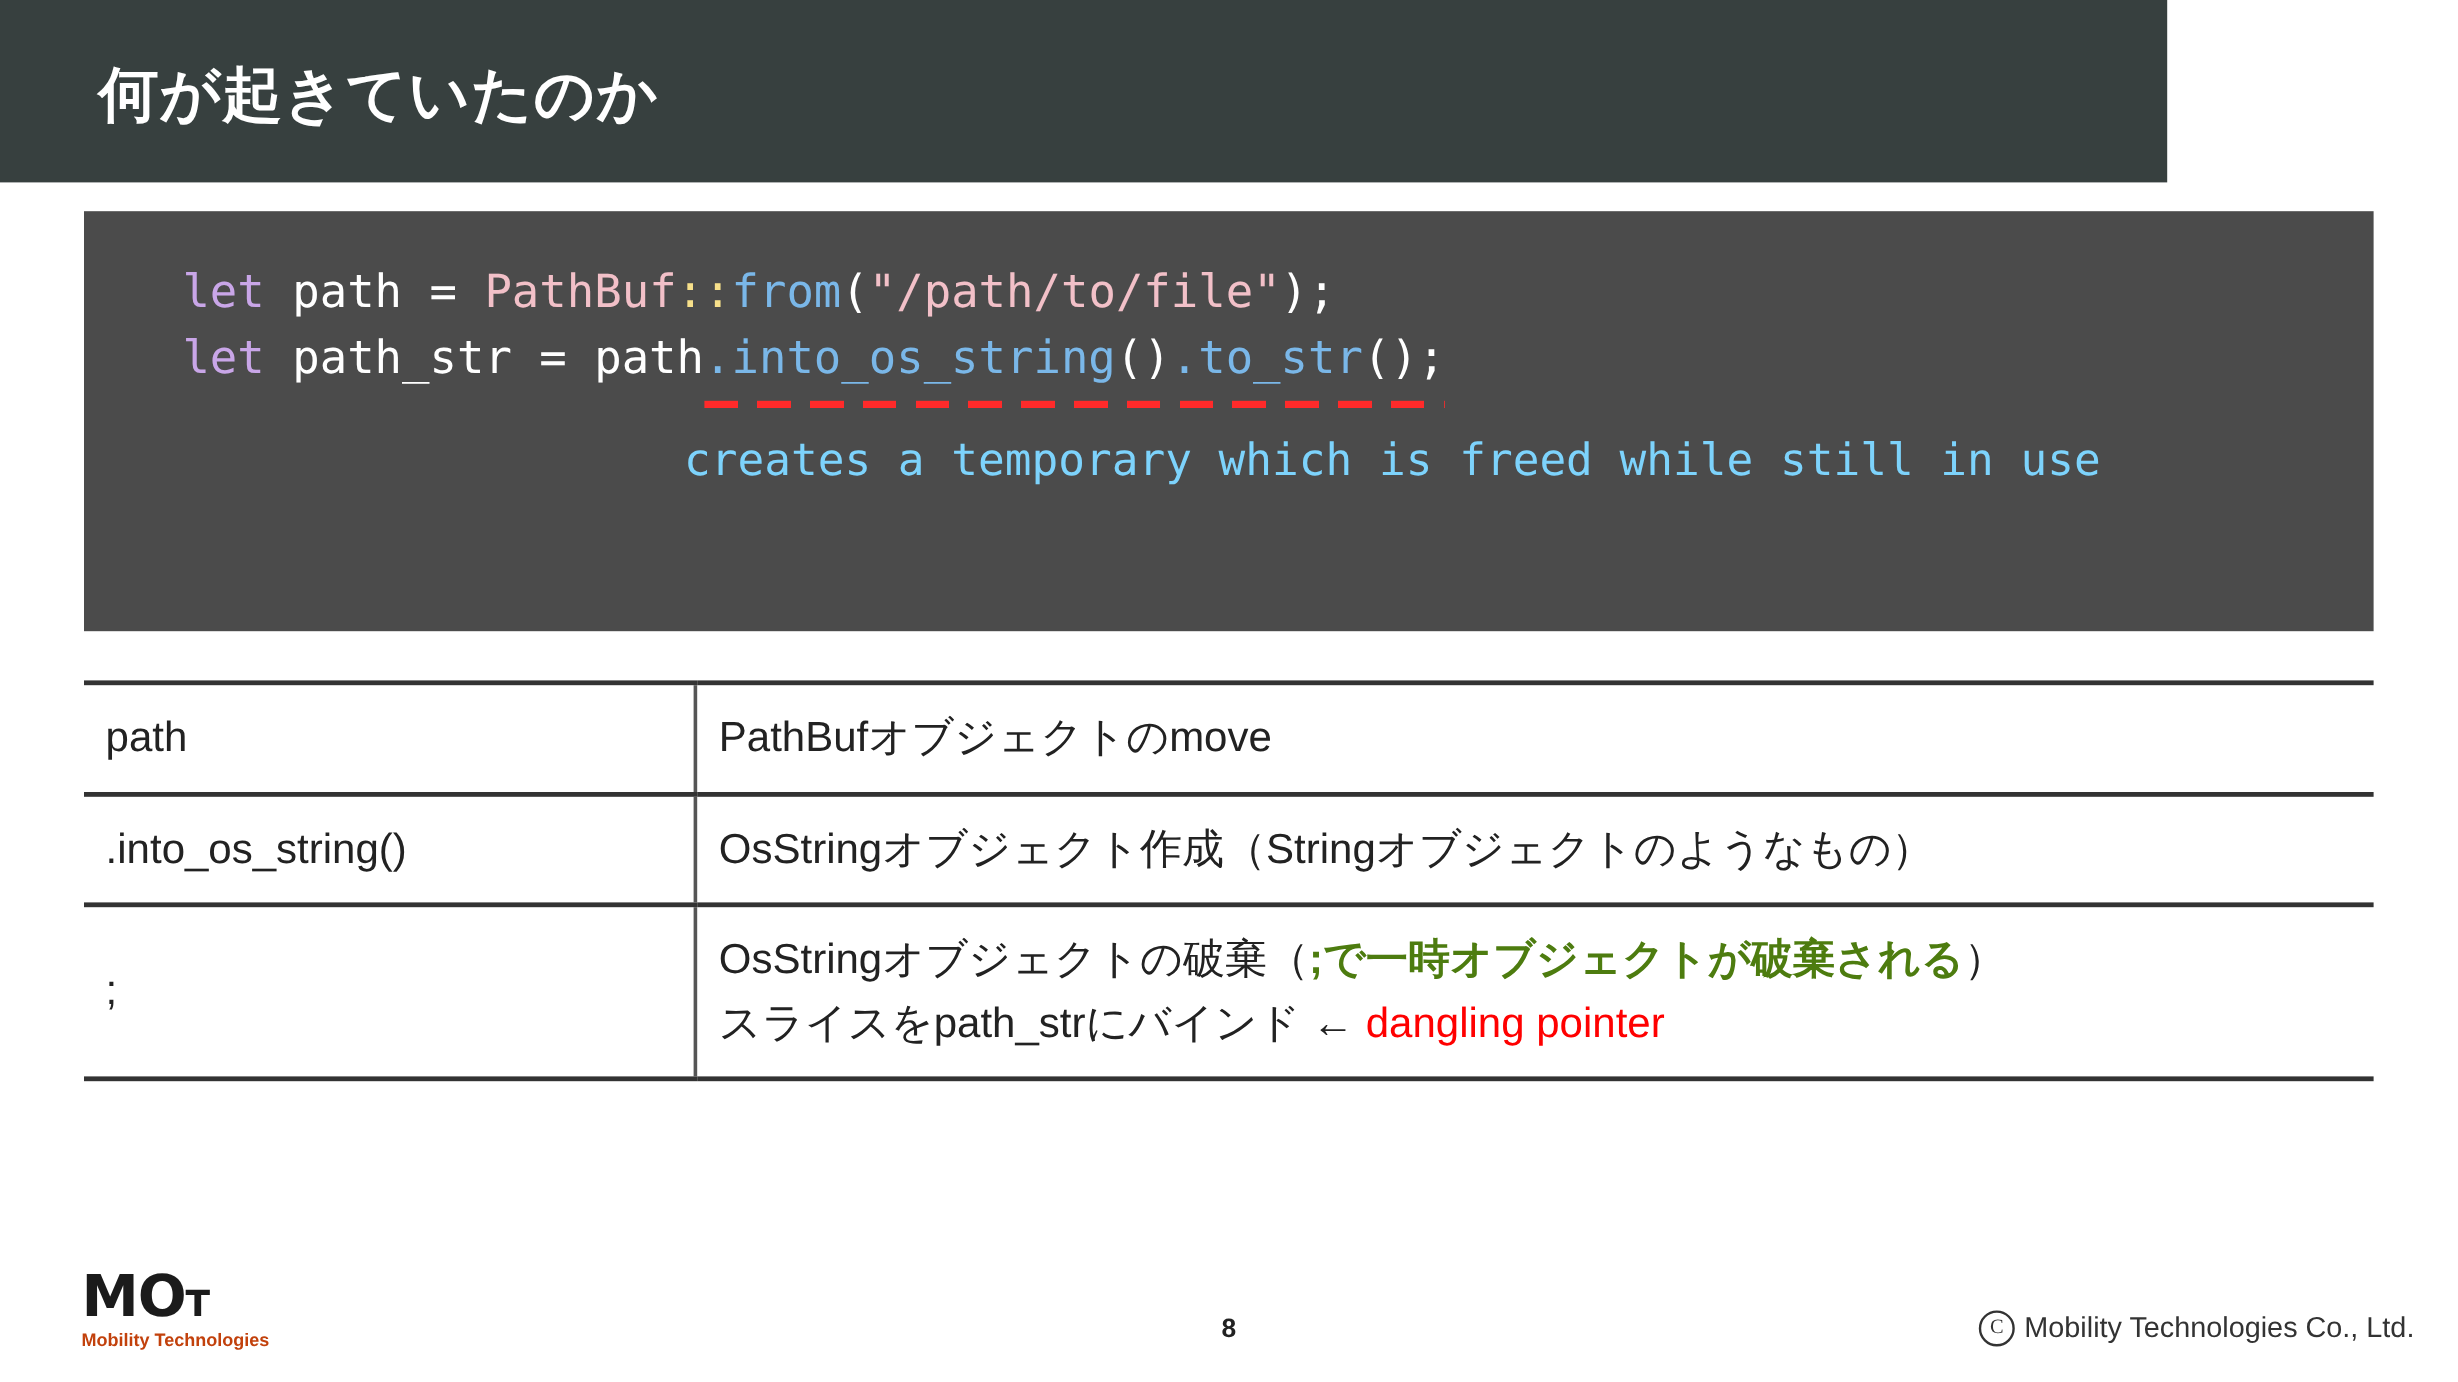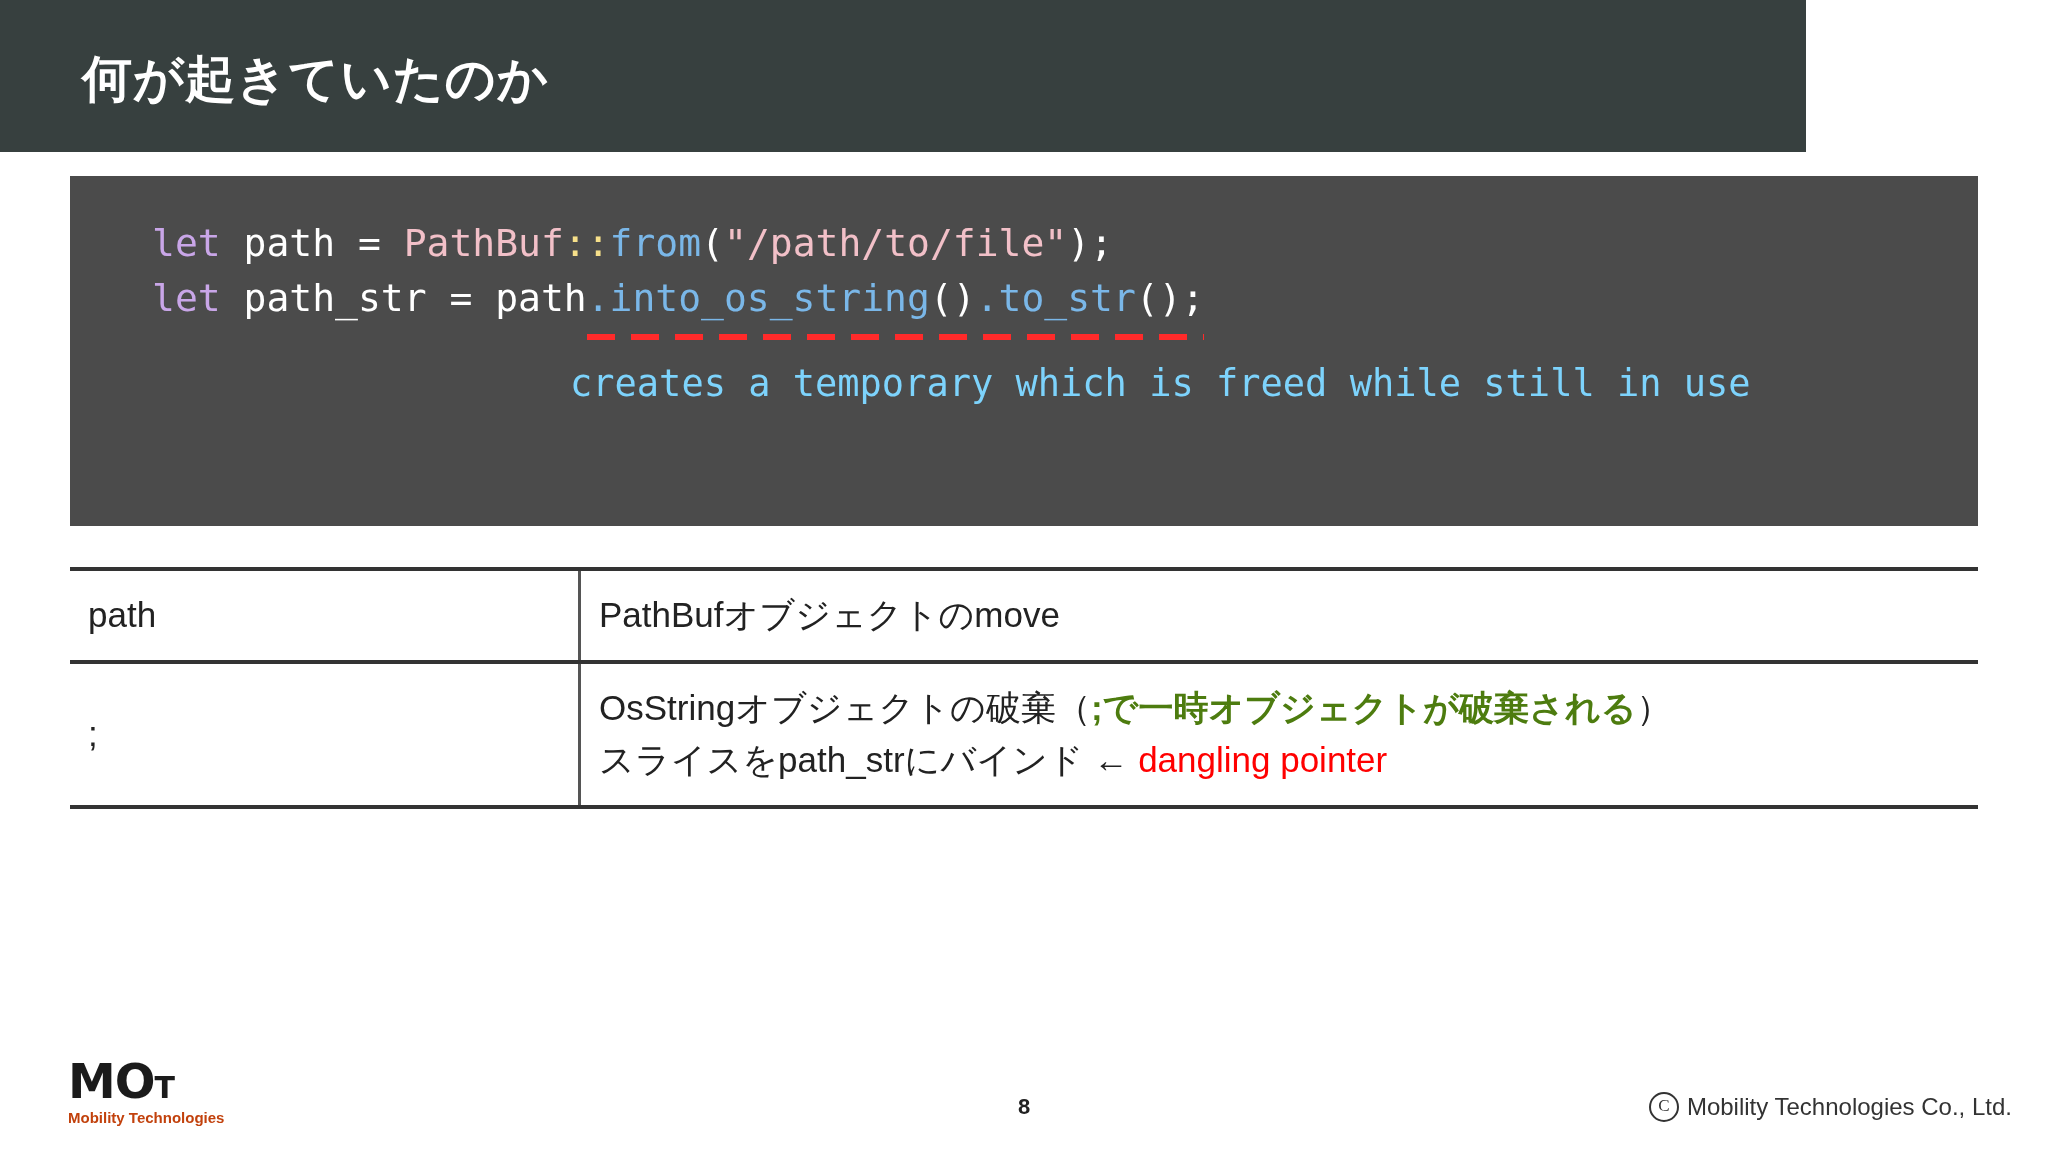--- a/index.html
+++ b/index.html
@@ -192,20 +192,24 @@
 </div>
 
 <div class="table-wrap">
   <table class="info-table">
     <tbody>
       <tr>
         <td>path</td>
         <td>PathBufオブジェクトのmove</td>
       </tr>
       <tr>
+        <td>.into_os_string()</td>
+        <td>OsStringオブジェクト作成（Stringオブジェクトのようなもの）</td>
+      </tr>
+      <tr>
         <td>;</td>
         <td>
           <div><span>OsStringオブジェクトの破棄（</span><span class="red-text">;で一時オブジェクトが破棄される</span><span>）</span></div>
           <div><span>スライスをpath_strにバインド ← </span><span class="red-plain">dangling pointer</span></div>
         </td>
       </tr>
     </tbody>
   </table>
 </div>
 

